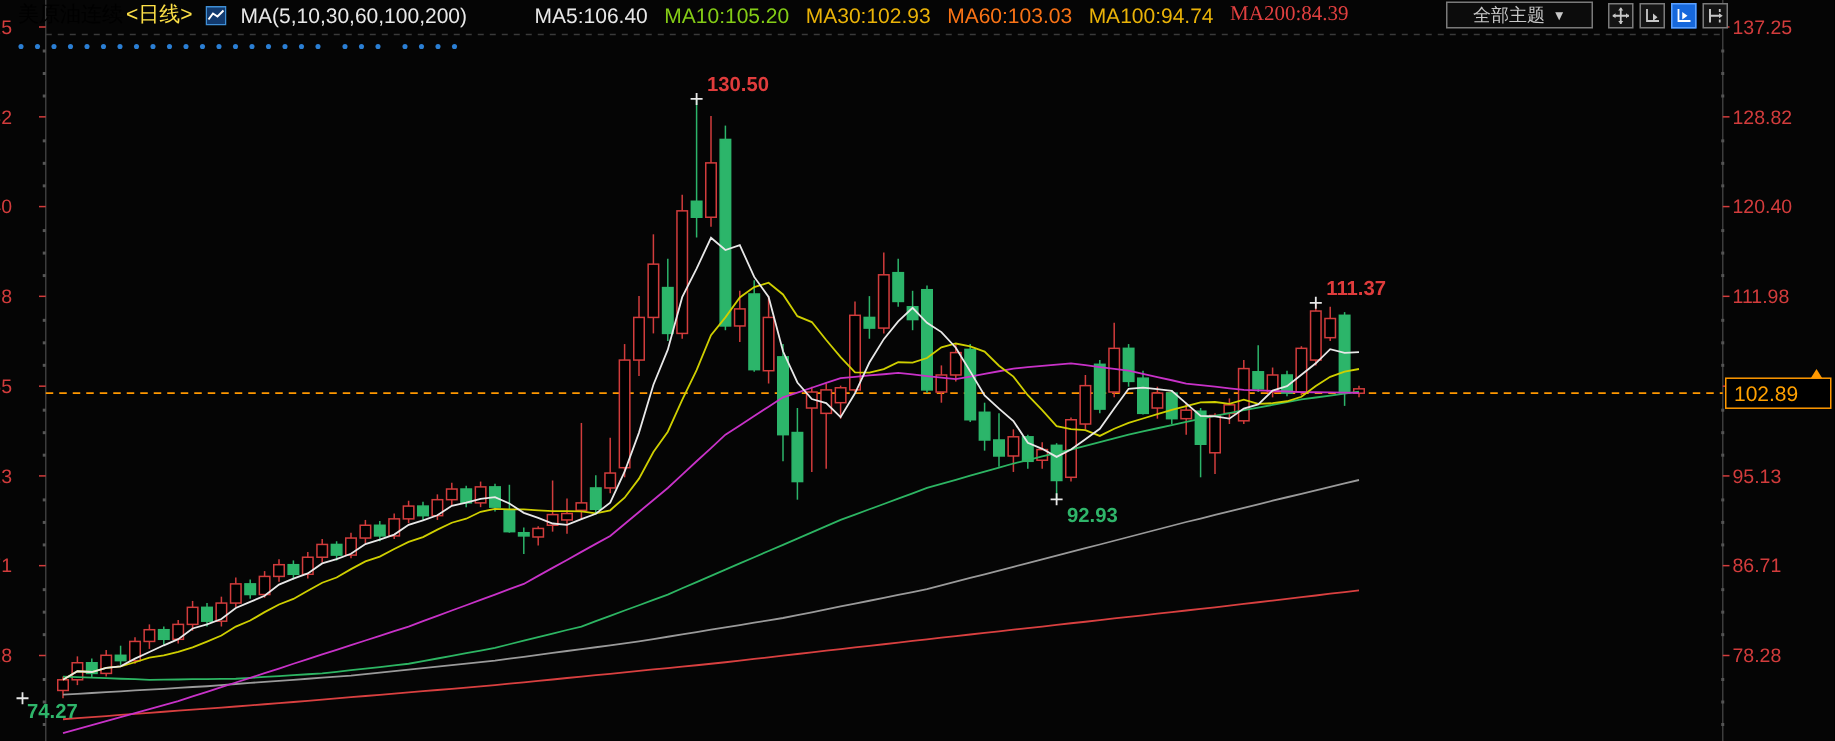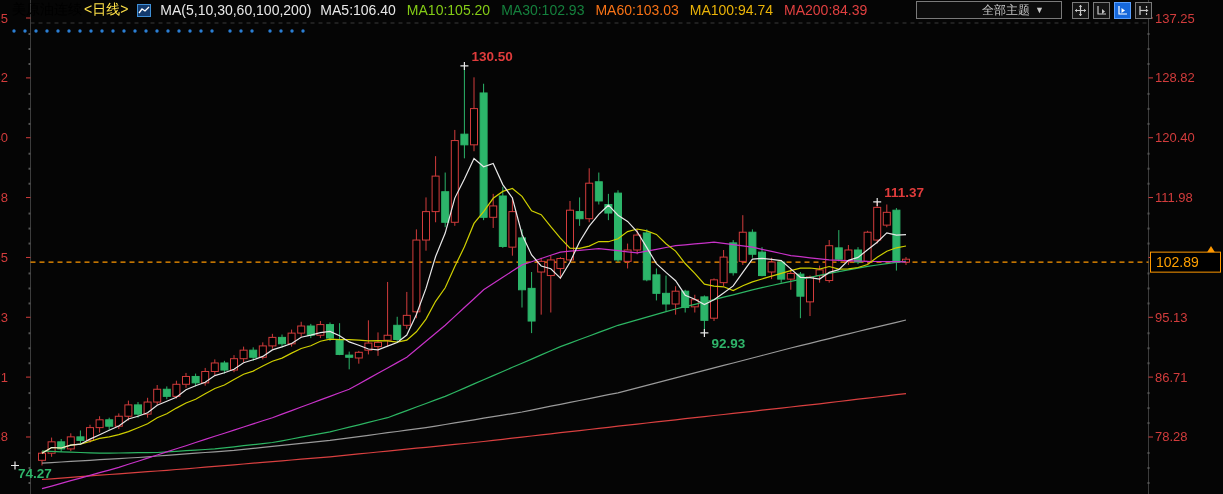--- a/index.html
+++ b/index.html
@@ -6,21 +6,21 @@
   .screen{position:relative;width:1223px;height:494px;background:#050505;overflow:hidden;
           font-family:"Liberation Sans",sans-serif;}
   #chart-svg{position:absolute;left:0;top:0;}
   .hdr{position:absolute;left:12px;top:1px;height:18px;display:flex;align-items:center;gap:9px;
        font-size:14px;white-space:nowrap;z-index:5;}
   .hdr .per{color:#fde047;}
   .hdr .mas{color:#e8e8e8;}
   .chart-ic{width:14px;height:13px;display:inline-block;}
   .tr-controls{position:absolute;right:71px;top:1px;display:flex;align-items:center;gap:4px;z-index:5;}
   .dropdown{width:96px;height:16px;border:1px solid #7a7a7a;background:#0c0c0c;color:#c8c8c8;
-            font-size:12px;display:flex;align-items:center;justify-content:center;gap:5px;cursor:pointer;padding-left:48px;}
+            font-size:12px;display:flex;align-items:center;justify-content:center;gap:5px;cursor:pointer;}
   .dropdown .arr{font-size:9px;color:#c8c8c8;}
   .tbtn{width:15px;height:15px;border:1px solid #7a7a7a;background:#141414;display:flex;
         align-items:center;justify-content:center;cursor:pointer;}
   .tbtn.active{background:#1668dc;border-color:#5aa0ff;}
 </style>
 </head>
 <body>
 
 <div class="screen">
 
@@ -340,27 +340,27 @@
   <div class="hdr">
     <span>美原油连续</span>
       <span class="per" style="margin-left:-7px">&lt;日线&gt;</span>
     <span class="chart-ic">
       <svg width="14" height="13" viewBox="0 0 14 13">
           <rect x="0.5" y="0.5" width="13" height="12" fill="#123a6e" stroke="#3f8fd6"></rect>
           <polyline points="2,9 5,5 8,7 12,3" fill="none" stroke="#fff" stroke-width="1.3"></polyline>
         </svg>
     </span>
     <span class="mas">MA(5,10,30,60,100,200)</span>
-    <span id="ma-readouts" style="display:flex;gap:11px;">
+    <span id="ma-readouts" style="display:flex;gap:11px;margin-left:36px;">
         <span style="color: rgb(232, 232, 232);">MA5:106.40</span>
         <span style="color: #84cc16;">MA10:105.20</span>
-        <span style="color: #15803d;">MA30:102.93</span>
+        <span style="color: #eab308;">MA30:102.93</span>
         <span style="color: #f97316;">MA60:103.03</span>
         <span style="color: #eab308;">MA100:94.74</span>
-        <span style="color: rgb(224, 64, 64);">MA200:84.39</span>
+        <span style="color: rgb(224, 64, 64); font-family: Liberation Serif, serif;">MA200:84.39</span>
       </span>
   </div>
 
   <div class="tr-controls">
     <div class="dropdown">
       <span>全部主题</span>
       <span class="arr">▼</span>
     </div>
     <div style="width:2px"></div>
     <div class="tbtn">

